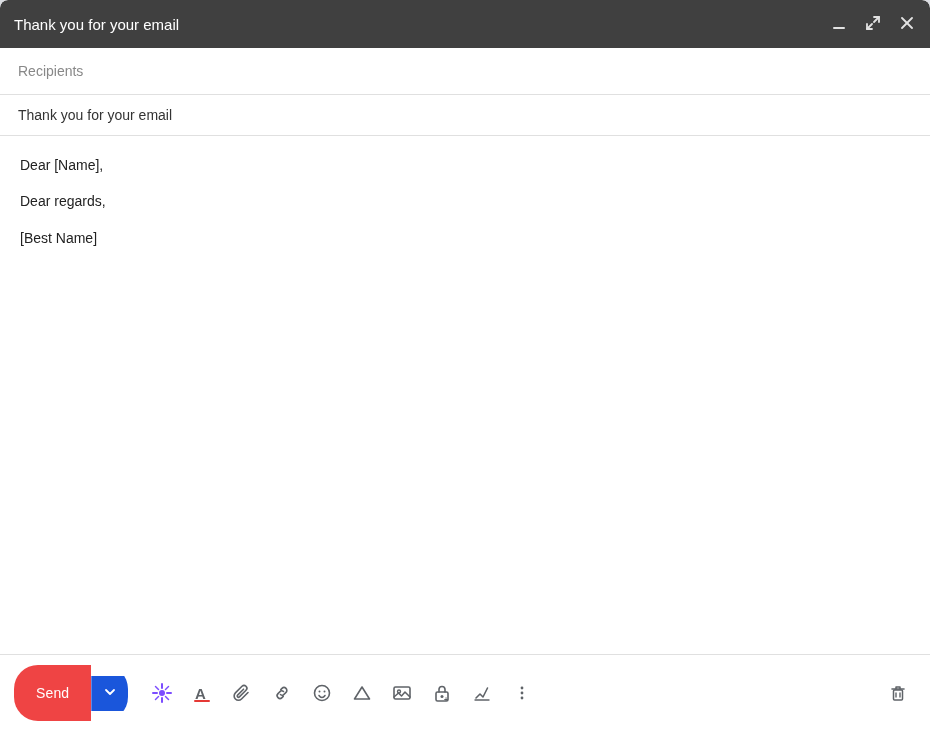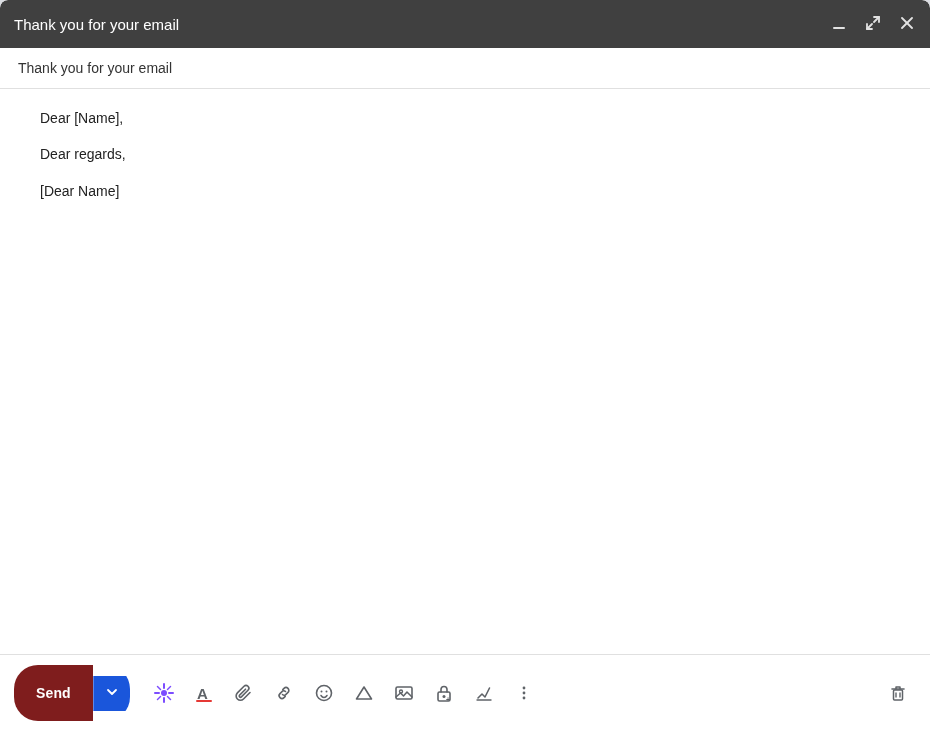--- a/index.html
+++ b/index.html
@@ -80,21 +80,20 @@
       flex: 1;
       padding: 18px 20px;
       overflow-y: auto;
       font-size: 14px;
       color: #222;
       line-height: 1.6;
     }
 
     .body-area p {
       margin-bottom: 14px;
-      margin-left: 20px;
     }
 
     
     .toolbar {
       display: flex;
       align-items: center;
       padding: 10px 14px;
       border-top: 1px solid #e0e0e0;
       background: #ffffff;
       gap: 4px;
@@ -102,26 +101,26 @@
 
     .send-btn-group {
       display: flex;
       align-items: center;
       border-radius: 24px;
       overflow: hidden;
       margin-right: 12px;
     }
 
     .send-btn-main {
-      background: #7f1d1d;
+      background: #ef4444;
       color: white;
       border: none;
       padding: 20px 22px;
       font-size: 14px;
-      font-weight: 700;
+      font-weight: 400;
       cursor: pointer;
       letter-spacing: 0.01em;
     }
 
     .send-btn-dropdown {
       background: #1a56db;
       color: white;
       border: none;
       border-left: 1px solid rgba(255,255,255,0.3);
       padding: 10px 12px;
@@ -180,29 +179,32 @@
       </span>
       <span class="title-bar-icon" title="Close">
         <svg width="18" height="18" viewBox="0 0 18 18" fill="none">
           <line x1="4" y1="4" x2="14" y2="14" stroke="white" stroke-width="1.8" stroke-linecap="round"></line>
           <line x1="14" y1="4" x2="4" y2="14" stroke="white" stroke-width="1.8" stroke-linecap="round"></line>
         </svg>
       </span>
     </div>
   </div>
 
+  <div class="recipients-row">
+    <span class="recipients-label">Recipients</span>
+  </div>
 
   <div class="subject-row">
     <span>Thank you for your email</span>
   </div>
 
   <div class="body-area">
     <p>Dear [Name],</p>
     <p>Dear regards,</p>
-    <p>[Dear Name]</p>
+    <p>[Best Name]</p>
   </div>
 
   <div class="toolbar">
 
     <div class="send-btn-group">
       <button class="send-btn-main">Send</button>
       <button class="send-btn-dropdown">
         <span>
           <svg width="12" height="12" viewBox="0 0 12 12" fill="none">
             <polyline points="2,4 6,8 10,4" stroke="white" stroke-width="1.8" stroke-linecap="round" stroke-linejoin="round"></polyline>

